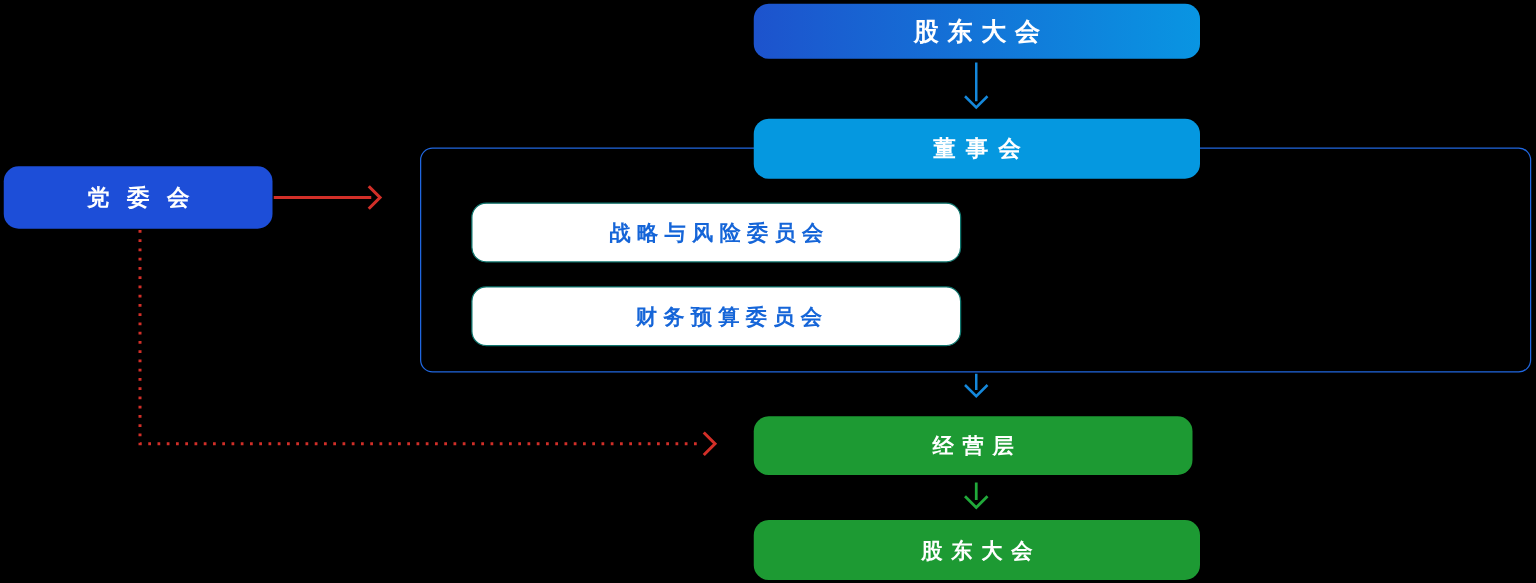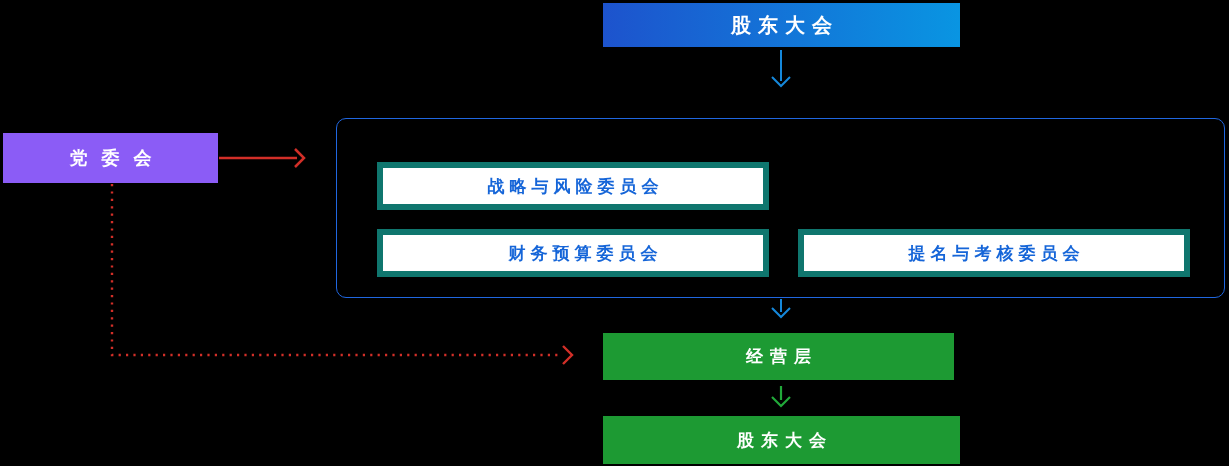--- a/index.html
+++ b/index.html
@@ -19,21 +19,21 @@
     position: absolute;
     left: 0; top: 0;
     width: 1229px; height: 466px;
     pointer-events: none;
   }
   .node {
     position: absolute;
     display: flex;
     align-items: center;
     justify-content: center;
-    border-radius: 0;
+    border-radius: 12px;
     font-weight: 700;
     box-sizing: border-box;
     z-index: 3;
   }
   .node span { white-space: nowrap; }
 
   .shareholders {
     left: 603px; top: 3px; width: 357px; height: 44px;
     background: linear-gradient(90deg, #1d53cd 0%, #0995e2 100%);
     color: #ffffff; font-size: 20px;
@@ -51,34 +51,34 @@
     position: absolute;
     left: 336px; top: 118px; width: 889px; height: 180px;
     border: 1px solid #2067e0;
     border-radius: 10px;
     box-sizing: border-box;
     z-index: 1;
   }
 
   .committee {
     background: #ffffff;
-    border: 6px solid #0f766e;
+    border: 1px solid #0f766e;
     color: #1565d8;
     font-size: 17px;
     width: 392px; height: 48px;
   }
   .committee span { letter-spacing: 5px; margin-right: -5px; }
   .c0 { left: 377px; top: 162px; }
   .c1 { left: 798px; top: 162px; }
   .c2 { left: 377px; top: 229px; padding-left: 20px; }
   .c3 { left: 798px; top: 229px; }
 
   .party {
     left: 3px; top: 133px; width: 215px; height: 50px;
-    background: #8b5cf6;
+    background: #1d4ed8;
     color: #ffffff; font-size: 18px;
   }
   .party span { letter-spacing: 14px; margin-right: -14px; }
 
   .green-node {
     background: #1d9a33;
     color: #ffffff; font-size: 17px;
   }
   .green-node span { letter-spacing: 7px; margin-right: -7px; }
   .management  { left: 603px; top: 333px; width: 351px; height: 47px; }
@@ -116,29 +116,29 @@
       <path d="M563,346 L572,355 L563,364"></path>
     </g>
   </svg>
 
   <div class="board-container"></div>
 
   <div class="node shareholders">
     <span>股东大会</span>
   </div>
 
+  <div class="node board">
+    <span>董事会</span>
+  </div>
 
   <div class="node committee c0">
     <span>战略与风险委员会</span>
   </div>
   <div class="node committee c2">
     <span>财务预算委员会</span>
-  </div>
-  <div class="node committee c3">
-    <span>提名与考核委员会</span>
   </div>
 
   <div class="node party">
     <span>党委会</span>
   </div>
 
   <div class="node green-node management">
     <span>经营层</span>
   </div>
 

